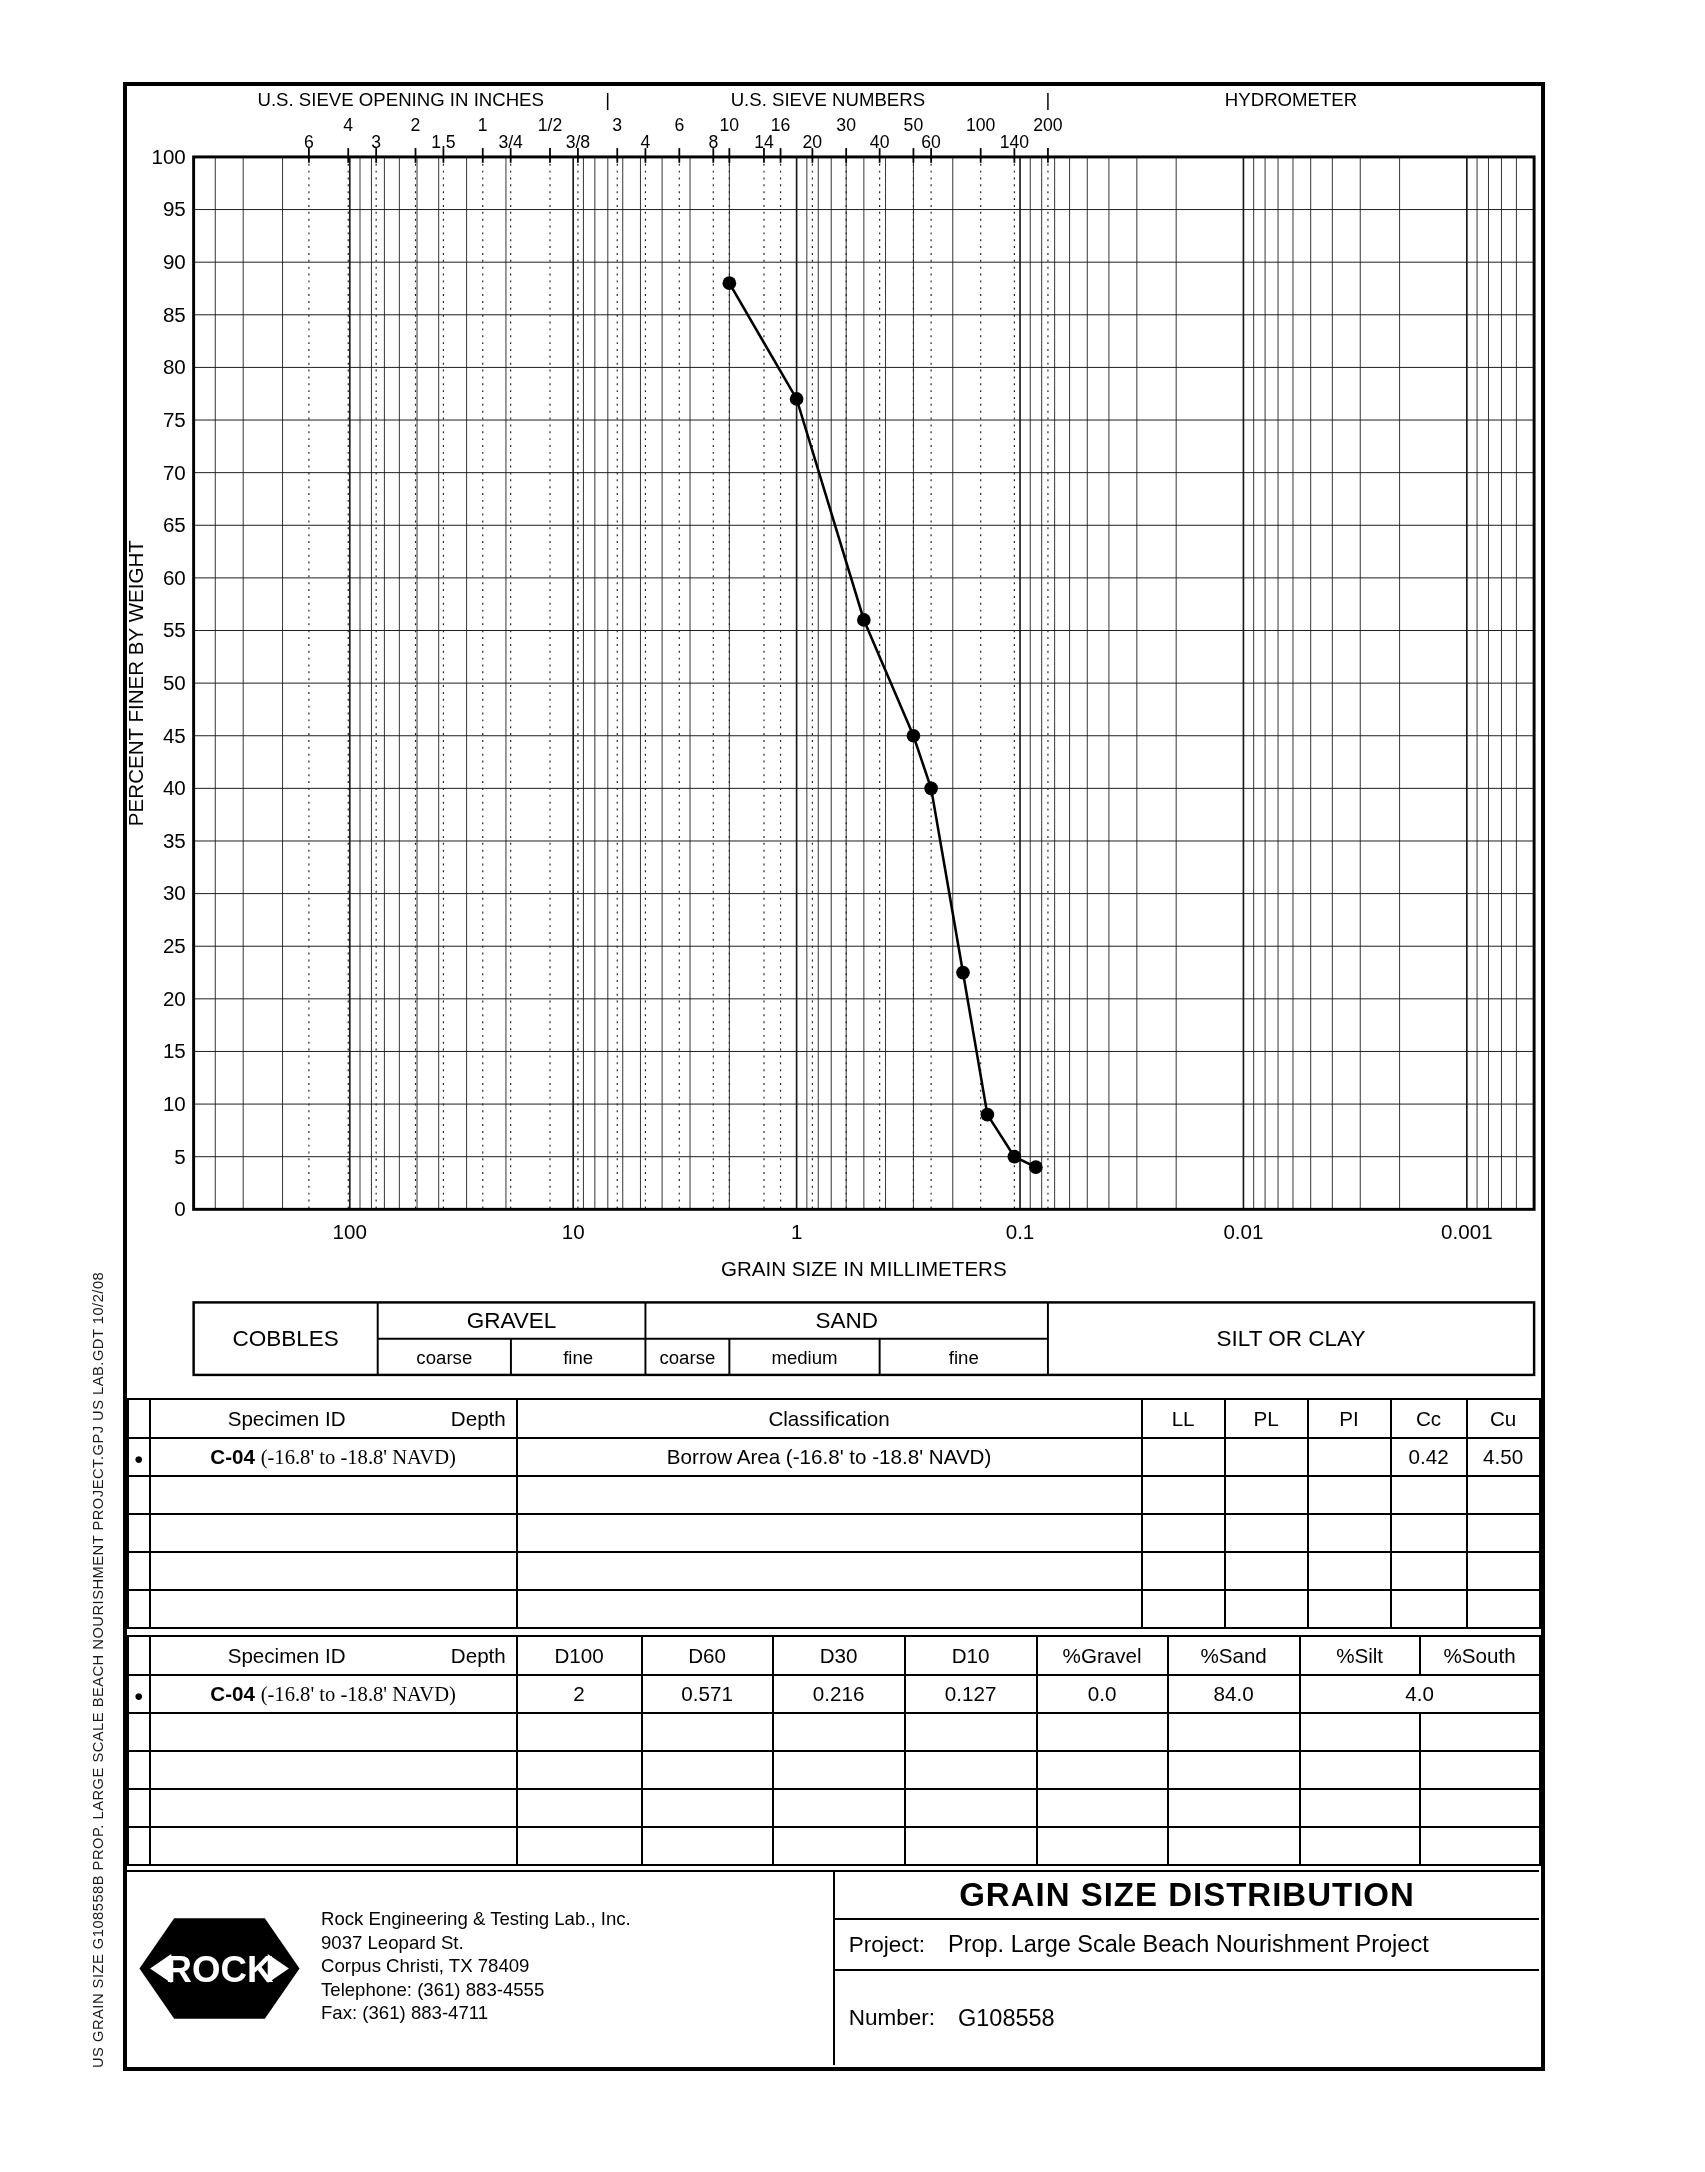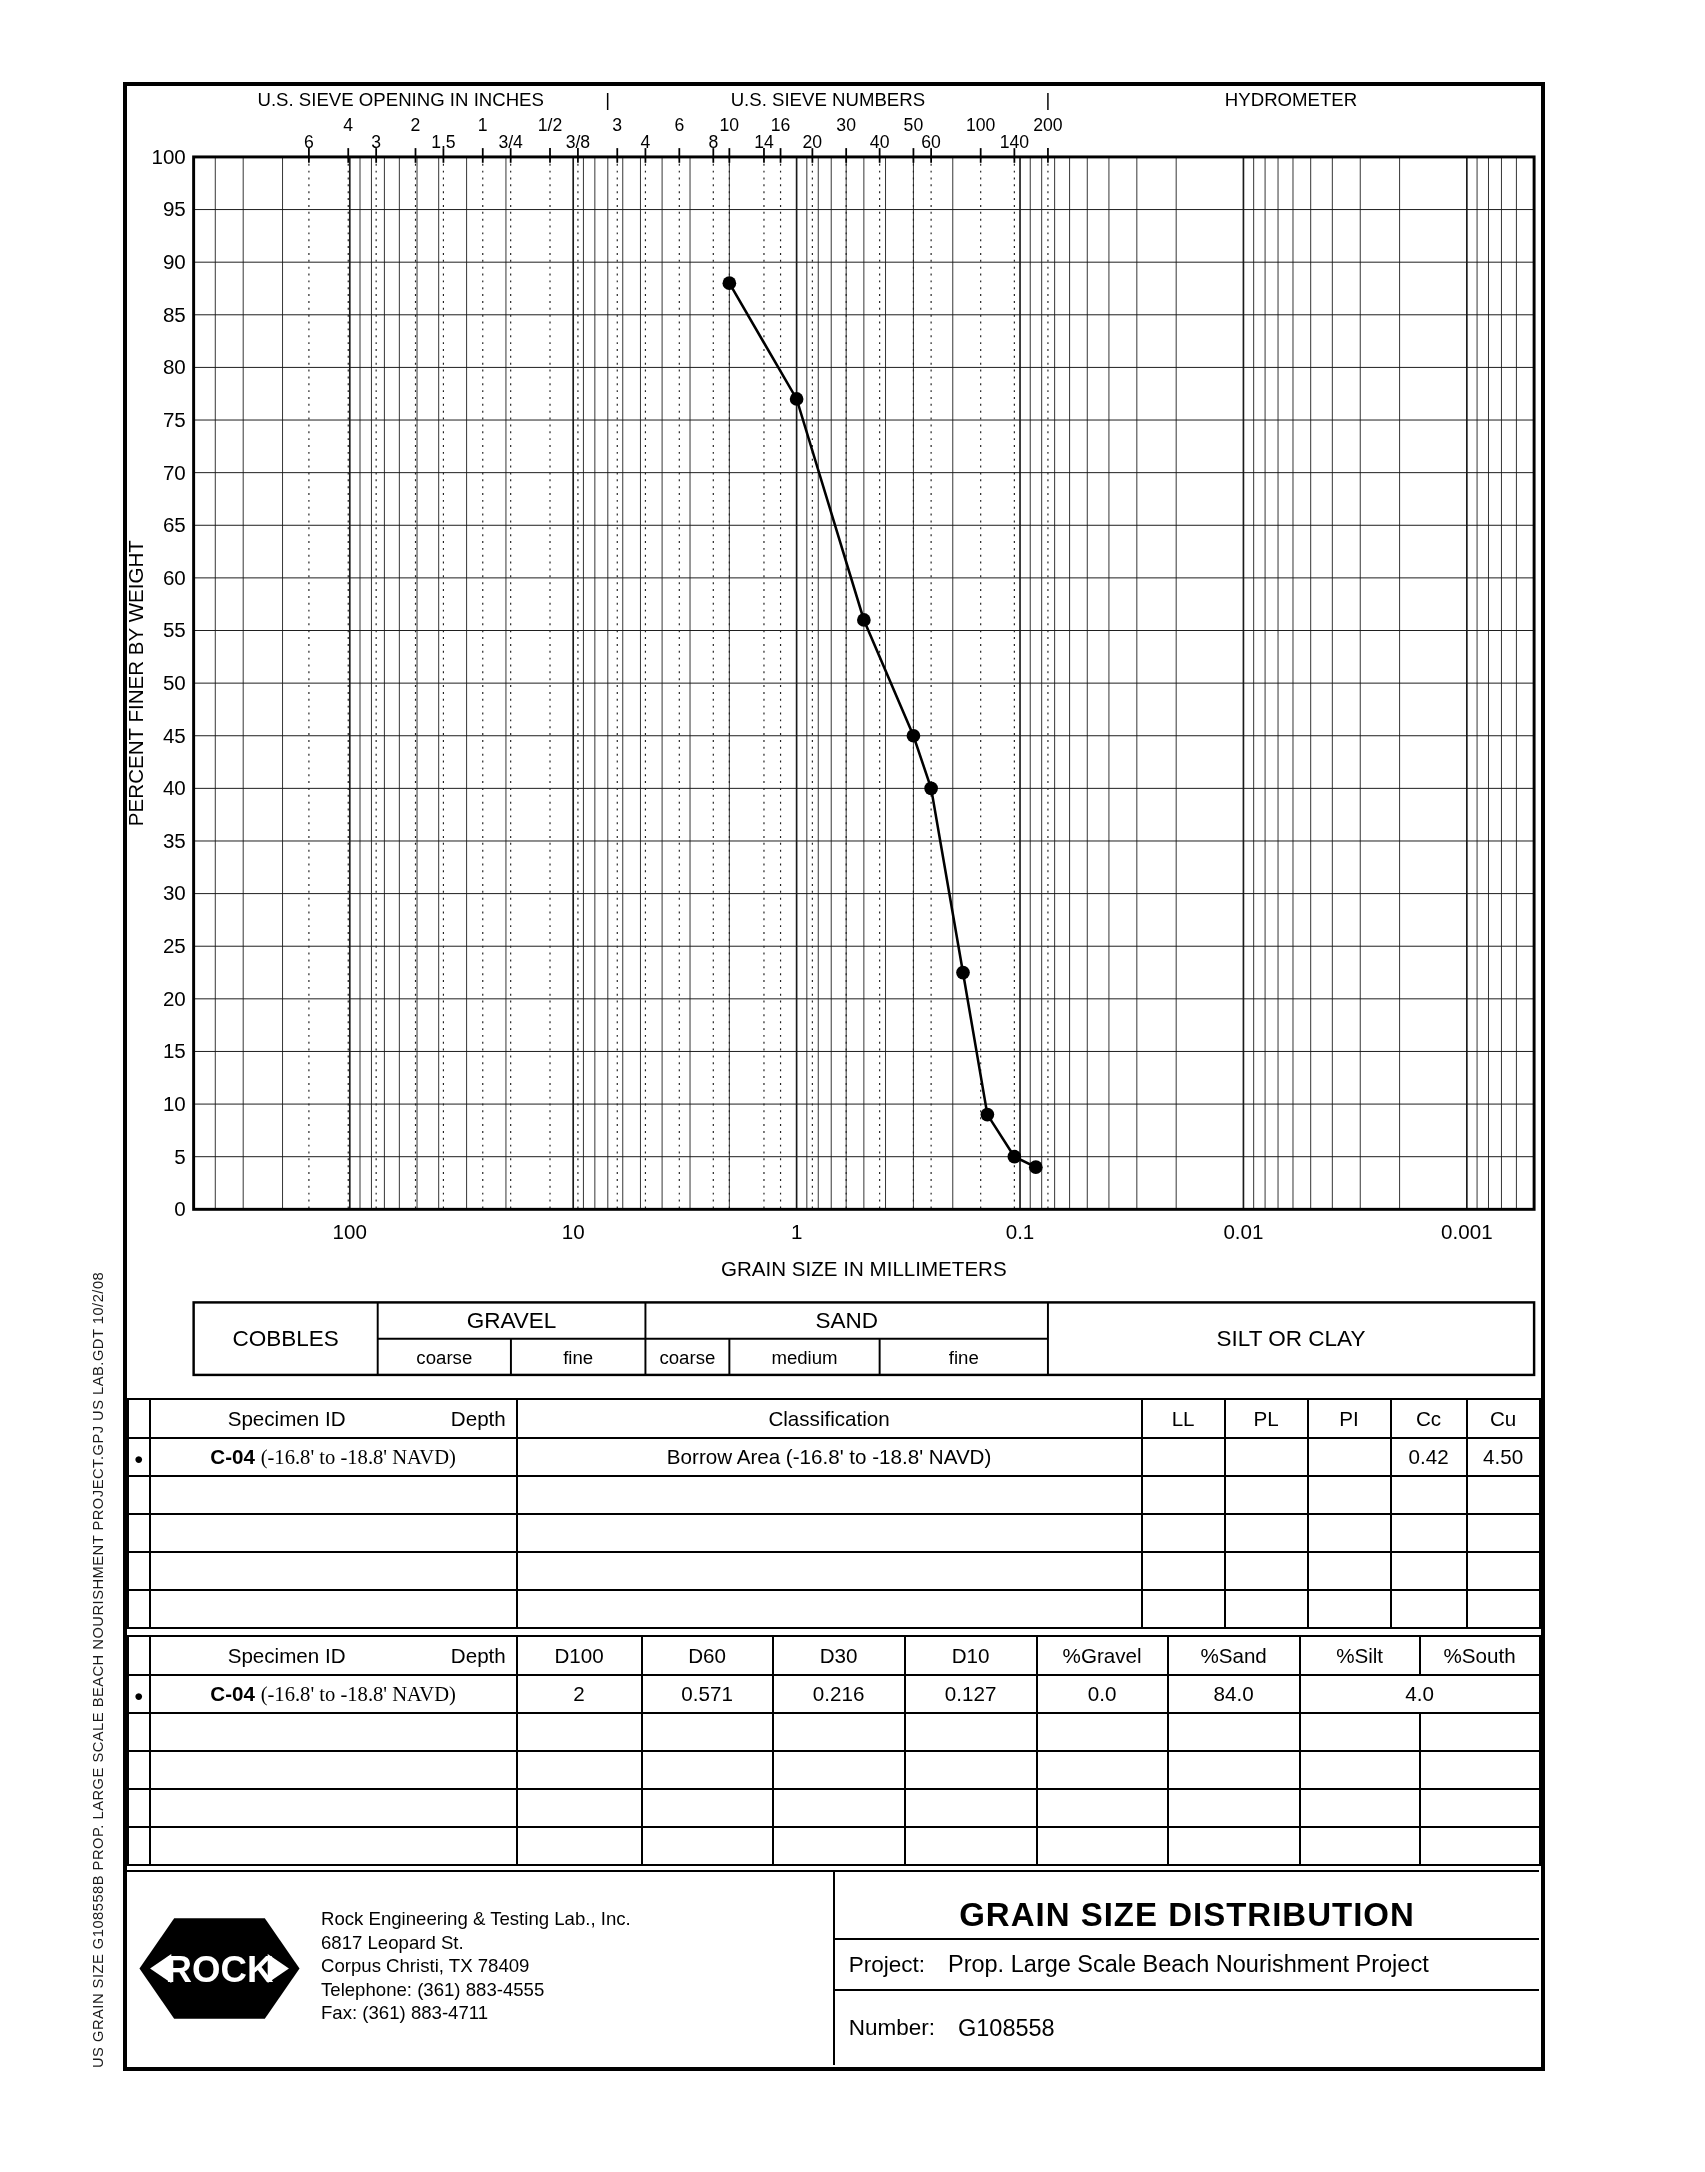--- a/index.html
+++ b/index.html
@@ -29,21 +29,21 @@
   .spec-head .dep{position:absolute;right:9.8px;top:50%;transform:translateY(-50%);}
   .cell-left{text-align:left;padding-left:9.8px;}
   .bold{font-weight:bold;}
   .serif{font-family:"Liberation Serif",serif;}
 
   .footer{position:absolute;left:0;top:1784px;width:1412px;height:195px;border-top:2.9px solid #000;background:#fff;}
   .footer-left{position:absolute;left:0;top:0;width:706px;height:100%;}
   .logo{position:absolute;left:9.8px;top:29px;width:165px;height:135px;}
   .company-text{position:absolute;left:194px;top:35px;font-size:18.6px;line-height:23.5px;}
   .footer-right{position:absolute;left:706px;right:0;top:0;bottom:0;border-left:2.9px solid #000;display:flex;flex-direction:column;}
-  .f-title{height:48px;border-bottom:2px solid #000;display:flex;align-items:center;justify-content:center;font-size:33px;font-weight:bold;letter-spacing:1px;margin-top:20px;}
+  .f-title{height:48px;border-bottom:2px solid #000;display:flex;align-items:center;justify-content:center;font-size:33px;font-weight:bold;letter-spacing:1px;}
   .f-row{height:51px;border-bottom:2px solid #000;display:flex;align-items:center;padding-left:13.7px;font-size:22.5px;gap:23px;}
   .f-row.plain{border-bottom:none;height:48px;}
   .f-row.last{flex:1;border-bottom:none;}
   .f-val{font-size:23.5px;}
   .f-val.serif{font-family:"Liberation Serif",serif;}
 </style>
 </head>
 <body>
 
 <div class="sheet">
@@ -452,21 +452,21 @@
     <div class="footer">
       <div class="footer-left">
         <svg class="logo" viewBox="0 0 170 140">
           <polygon points="2,70 38,18 132,18 168,70 132,122 38,122" fill="#000"></polygon>
           <polygon points="13,70 35,55 35,85" fill="#fff"></polygon>
           <polygon points="157,70 135,55 135,85" fill="#fff"></polygon>
           <text x="85" y="84" text-anchor="middle" font-size="38" font-weight="bold">ROCK</text>
         </svg>
         <div class="company-text">
           <div>Rock Engineering &amp; Testing Lab., Inc.</div>
-          <div>6817 Leopard St.</div>
+          <div>9037 Leopard St.</div>
           <div>Corpus Christi, TX 78409</div>
           <div>Telephone:  (361) 883-4555</div>
           <div>Fax:  (361) 883-4711</div>
         </div>
       </div>
       <div class="footer-right">
         <div class="f-title">GRAIN SIZE DISTRIBUTION</div>
         <div class="f-row">
           <span>Project:</span>
           <span class="f-val">Prop. Large Scale Beach Nourishment Project</span>

